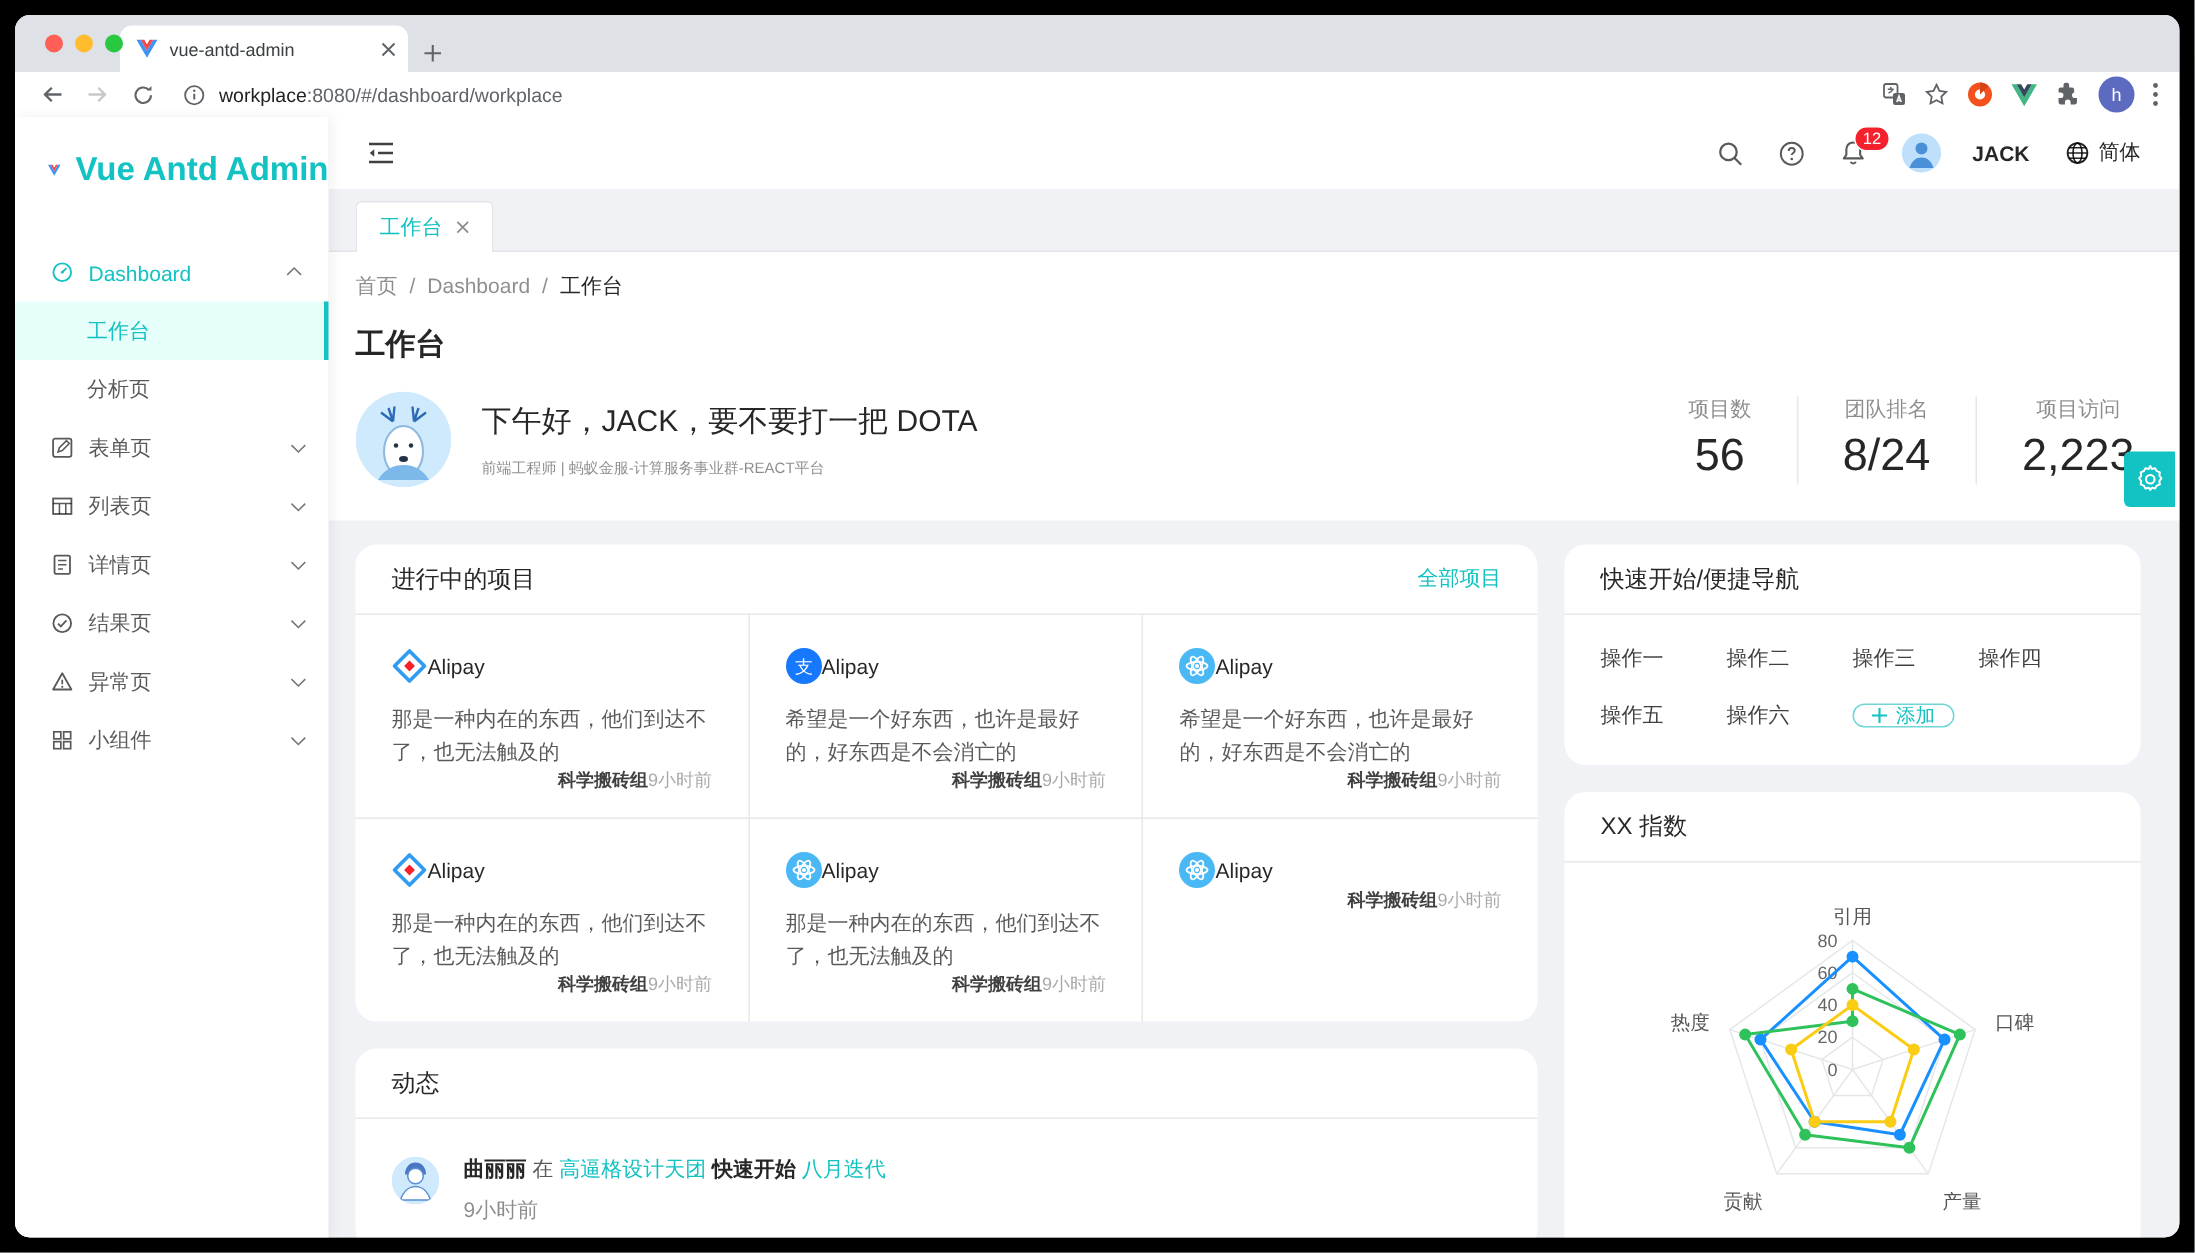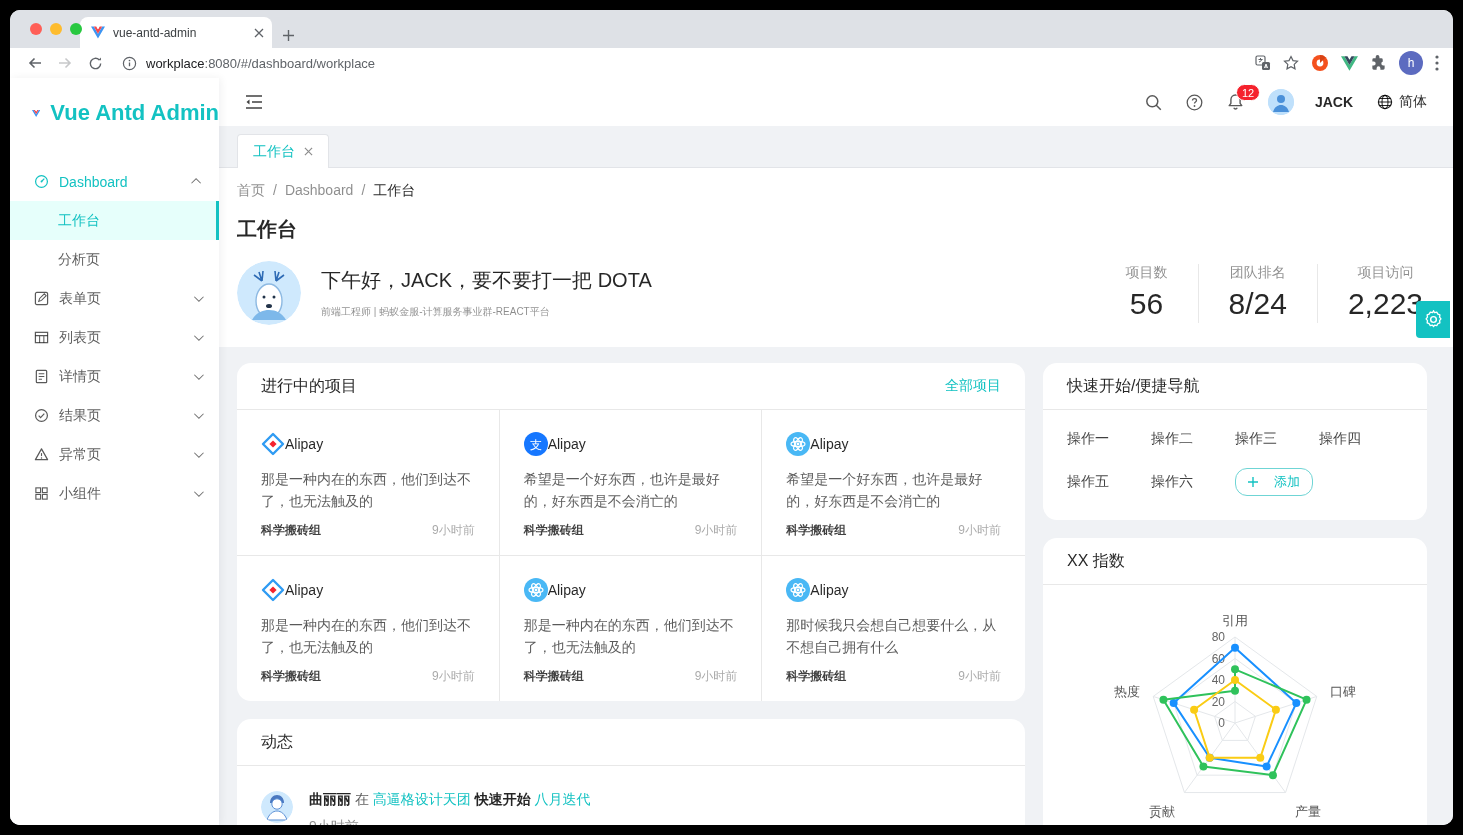--- a/index.html
+++ b/index.html
@@ -85,37 +85,37 @@
   .all-link{margin-left:auto;font-size:14px;color:#13c2c2;text-decoration:none;cursor:pointer}
 
   .pgrid{display:grid;grid-template-columns:1fr 1fr 1fr}
   .pcell{padding:22px 24px 16px;border-right:1px solid #e8e8e8;border-bottom:1px solid #e8e8e8}
   .pcell:nth-child(3n){border-right:none}
   .pcell:nth-child(n+4){border-bottom:none}
   .pc-head{display:flex;align-items:center;gap:0}
   .picon{width:24px;height:24px;flex:none}
   .pc-name{font-size:14px;font-weight:500;color:rgba(0,0,0,.85);cursor:pointer}
   .pc-desc{margin-top:12px;font-size:14px;line-height:22px;height:44px;overflow:hidden;color:rgba(0,0,0,.65)}
-  .pc-foot{margin-top:10px;display:flex;justify-content:space-between;align-items:center}
+  .pc-foot{display:flex;justify-content:flex-end;align-items:center}
   .pc-group{font-size:12px;font-weight:600;color:rgba(0,0,0,.75);cursor:pointer}
   .pc-time{font-size:12px;color:rgba(0,0,0,.35)}
 
   .alist{padding:8px 24px 0}
   .aitem{display:flex;padding:17px 0;border-bottom:1px solid #e8e8e8}
   .aavatar{width:32px;height:32px;border-radius:50%;overflow:hidden;flex:none}
   .abody{margin-left:16px}
   .aline{font-size:14px;color:rgba(0,0,0,.65)}
   .aname{color:rgba(0,0,0,.85);font-weight:600}
   .averb{color:rgba(0,0,0,.85);font-weight:600}
   .alink{color:#13c2c2;cursor:pointer}
   .atime{margin-top:9px;font-size:14px;color:rgba(0,0,0,.45)}
 
   .qgrid{padding:20px 24px 24px;display:grid;grid-template-columns:repeat(4,1fr);row-gap:20px;align-items:center}
   .qlink{font-size:14px;color:rgba(0,0,0,.75);cursor:pointer}
-  .addbtn{display:inline-flex;align-items:center;gap:16px;border:1px solid #6fd5d5;color:#13c2c2;background:#fff;border-radius:12px;height:28px;padding:0 12px;font-size:13px;cursor:pointer;width:max-content}
+  .addbtn{display:inline-flex;align-items:center;gap:6px;border:1px solid #6fd5d5;color:#13c2c2;background:#fff;border-radius:12px;height:16px;padding:0 12px;font-size:13px;cursor:pointer;width:max-content}
 
   .radar-wrap{padding:16px 0 22px;display:flex;flex-direction:column;align-items:center}
 
   .gearbtn{position:absolute;right:3px;top:223px;width:34px;height:37px;background:#13c2c2;border:none;border-radius:4px 0 0 4px;display:flex;align-items:center;justify-content:center;color:#fff;cursor:pointer;z-index:6}
 </style>
 </head>
 <body>
 
 <div class="window">
 
@@ -515,21 +515,20 @@
                         <g stroke="#fff" stroke-width="1.2" fill="none">
                           <ellipse cx="12" cy="12" rx="7" ry="2.7"></ellipse>
                           <ellipse cx="12" cy="12" rx="7" ry="2.7" transform="rotate(60 12 12)"></ellipse>
                           <ellipse cx="12" cy="12" rx="7" ry="2.7" transform="rotate(120 12 12)"></ellipse>
                         </g>
                         <circle cx="12" cy="12" r="1.4" fill="#fff"></circle>
                       </svg>
                     </span>
                   <span class="pc-name">Alipay</span>
                 </div>
-                <div class="pc-desc">那时候我只会想自己想要什么，从不想自己拥有什么</div>
                 <div class="pc-foot">
                   <span class="pc-group">科学搬砖组</span>
                   <span class="pc-time">9小时前</span>
                 </div>
               </div>
 
             </div>
           </div>
 
           <div class="card">

